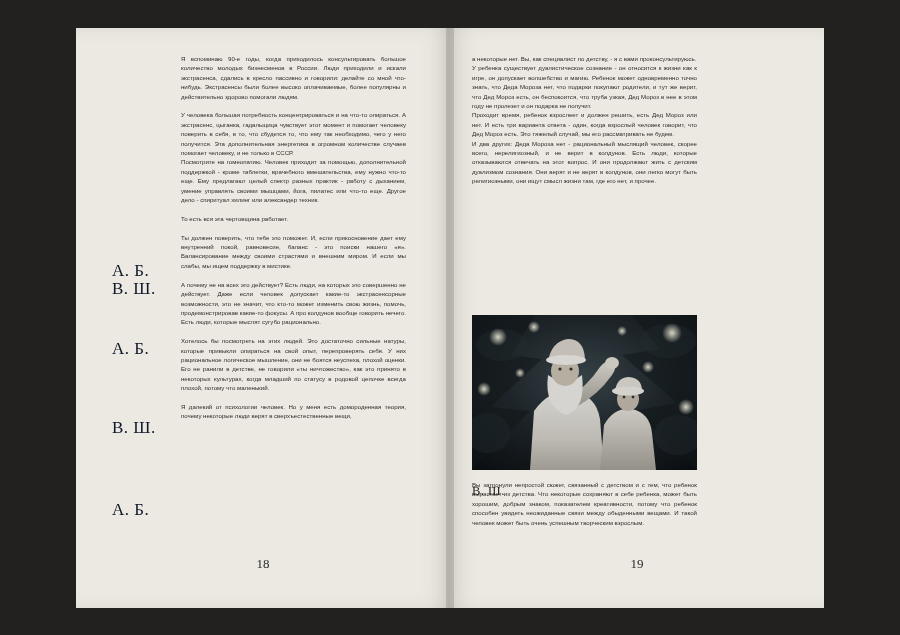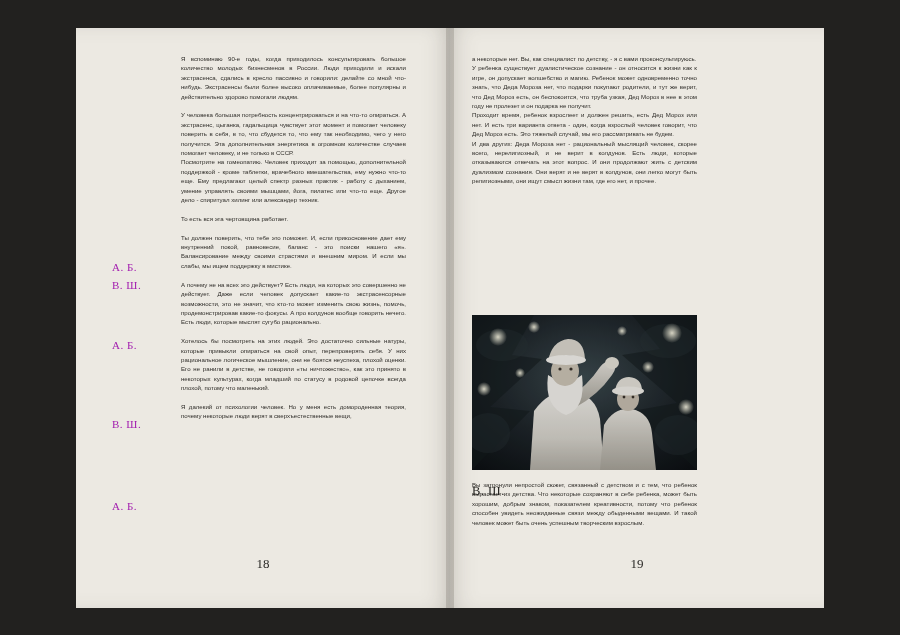--- a/index.html
+++ b/index.html
@@ -62,23 +62,23 @@
   .para {
     margin: 0 0 0 0;
   }
   .block { margin-bottom: 9.4px; }
 
   
   .speaker {
     position: absolute;
     left: 36px;
     width: 60px;
-    font-size: 11px;
+    font-size: 17px;
     letter-spacing: 0.5px;
-    color: #a21caf;
+    color: #0f172a;
     font-family: "Liberation Serif", serif;
   }
   .speaker-r {
     position: absolute;
     left: 472px;
     font-size: 12.5px;
     letter-spacing: 0.5px;
     color: #201f1c;
     font-family: "Liberation Serif", serif;
   }

